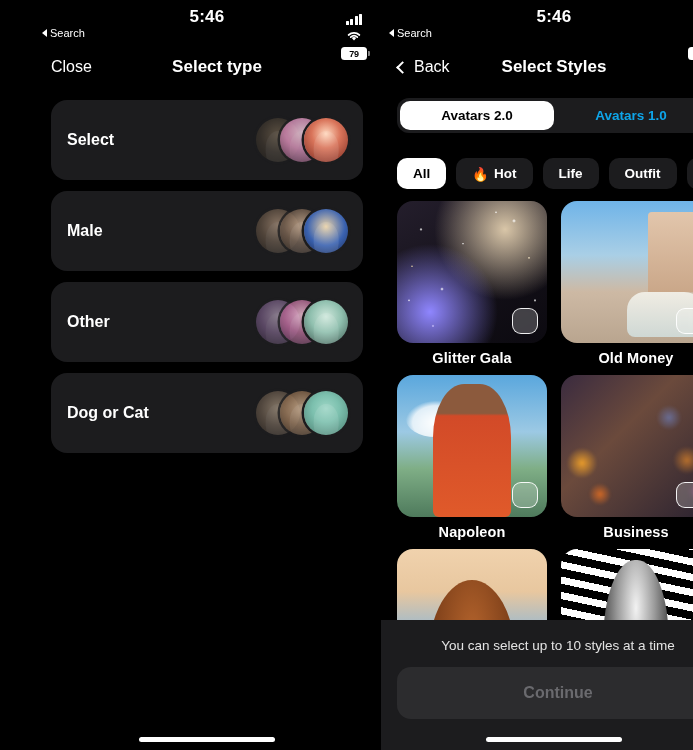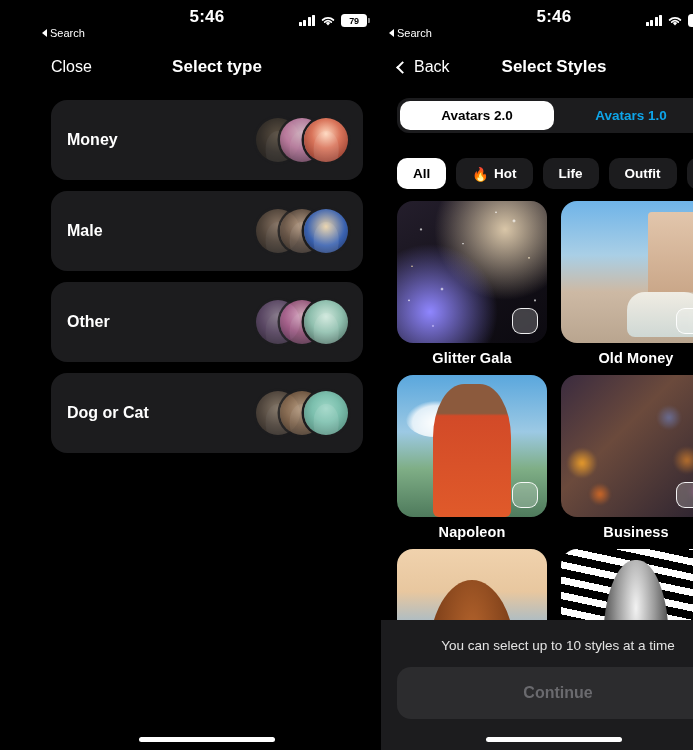--- a/index.html
+++ b/index.html
@@ -12,21 +12,21 @@
   .screen.right { width:346px; }
 
   
   .statusbar { position:relative; height:44px; width:100%; }
   .sb-time { position:absolute; left:0; right:0; top:7px; text-align:center;
              color:#fff; font-size:17px; font-weight:700; letter-spacing:.2px; }
   .sb-back { position:absolute; left:8px; top:27px; color:#fff; font-size:11px;
              display:flex; align-items:center; gap:3px; font-weight:400; }
   .sb-back .tri { width:0;height:0;border-top:4px solid transparent;border-bottom:4px solid transparent;
                   border-right:5px solid #fff; display:inline-block; }
-  .sb-right { position:absolute; right:13px; top:14px; display:flex; align-items:center; gap:5px; }
+  .sb-right { position:absolute; right:13px; top:14px; display:flex; align-items:center; gap:5px;flex-direction:column; }
   .bars { display:flex; align-items:flex-end; gap:1.5px; height:11px; }
   .bars i { width:3px; background:#fff; border-radius:.5px; display:block; }
   .bars i:nth-child(1){height:4px;} .bars i:nth-child(2){height:6px;}
   .bars i:nth-child(3){height:9px;} .bars i:nth-child(4){height:11px;background:#fff;}
   .batt { position:relative; width:26px; height:13px; border-radius:3.5px;
           background:#fff; display:flex; align-items:center; justify-content:center; }
   .batt span { color:#000; font-size:9px; font-weight:700; letter-spacing:-.2px; }
   .batt::after { content:""; position:absolute; right:-3px; top:4px; width:2px; height:5px;
                  background:#fff; opacity:.5; border-radius:0 1px 1px 0; }
 
@@ -183,21 +183,21 @@
     <div class="navbar">
       <div class="nav-left">
         <span>Close</span>
       </div>
       <div class="nav-title">Select type</div>
     </div>
 
     <div class="type-list">
 
       <div class="type-card">
-        <span class="type-label">Money</span>
+        <span class="type-label">Select</span>
         <span class="stack">
           <span class="av a-dark">
               <i class="mask-face"></i>
             </span>
           <span class="av a-pink">
               <i class="mask-face"></i>
             </span>
           <span class="av a-red">
               <i class="mask-face"></i>
             </span>

